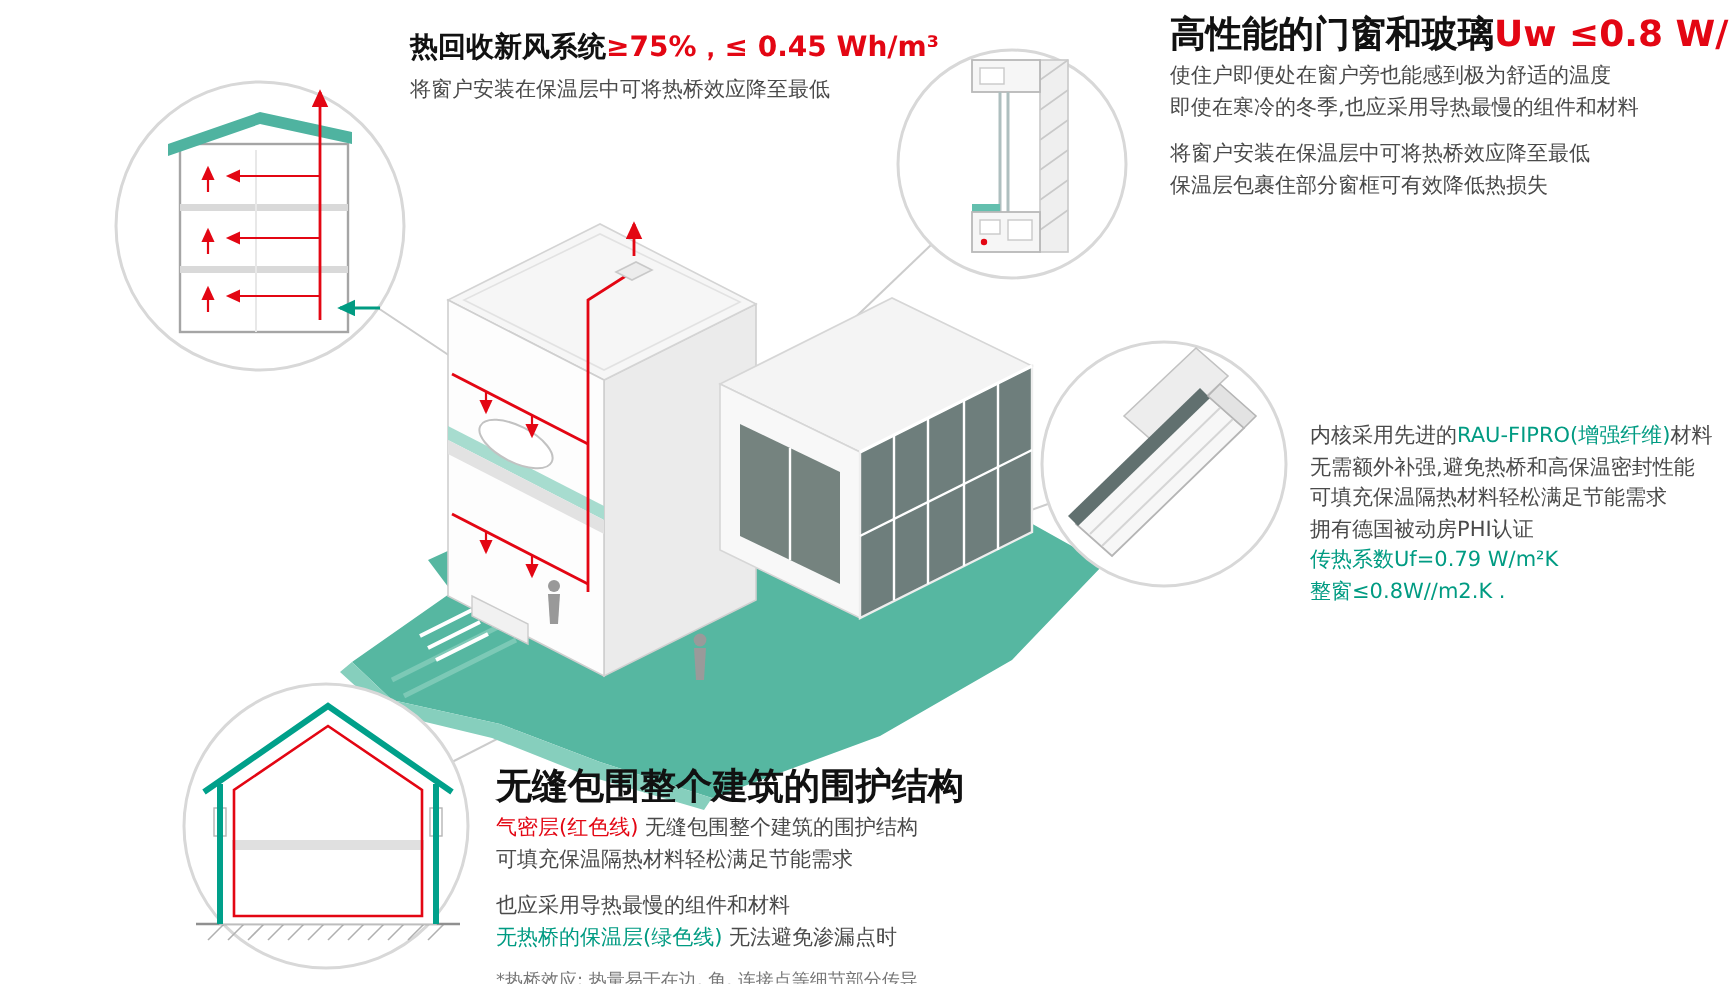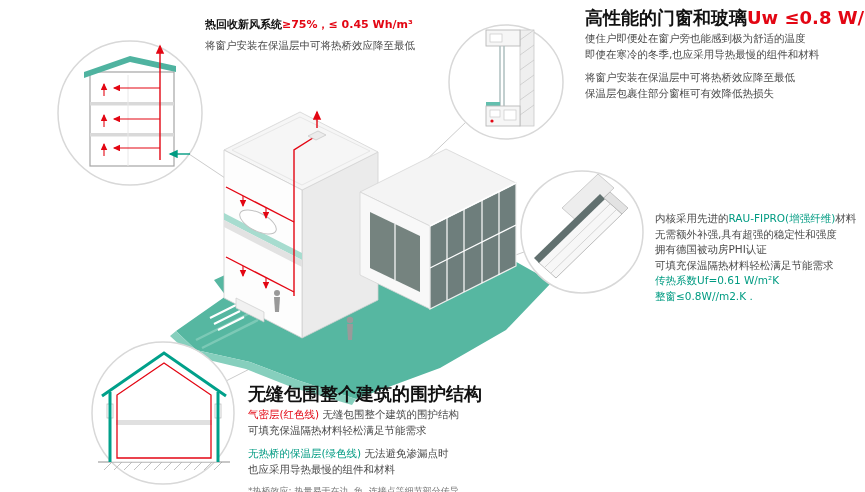--- a/index.html
+++ b/index.html
@@ -1,21 +1,21 @@
 <!DOCTYPE html>
 <html><head>
 <meta charset="utf-8">
 <style>
   *{margin:0;padding:0;box-sizing:border-box}
   html,body{background:#ffffff}
   body{font-family:"DejaVu Sans","Liberation Sans",sans-serif;color:#444}
   .canvas{position:relative;width:865px;height:492px;background:#fff;overflow:hidden}
   .layer{position:absolute;left:0;top:0}
   .txt{position:absolute;font-size:10.5px;line-height:15.5px;color:#4a4a4a}
-  .title{font-size:11px;font-weight:bold;color:#111;line-height:17px;white-space:nowrap}
+  .title{font-size:14px;font-weight:bold;color:#111;line-height:17px;white-space:nowrap}
   .title-sm{font-size:18px;font-weight:bold;color:#111;line-height:16px;white-space:nowrap}
   .red{color:#e30613}
   .teal{color:#009b82}
   .b{font-weight:normal}
   .gap{height:8px}
   .line{white-space:nowrap}
   .foot{font-size:9px;color:#777;margin-top:7px;white-space:nowrap}
   .mt{margin-top:5px}
 </style>
 </head>
@@ -200,32 +200,32 @@
       <div class="line">使住户即便处在窗户旁也能感到极为舒适的温度</div>
       <div class="line">即使在寒冷的冬季,也应采用导热最慢的组件和材料</div>
       <div class="gap"></div>
       <div class="line">将窗户安装在保温层中可将热桥效应降至最低</div>
       <div class="line">保温层包裹住部分窗框可有效降低热损失</div>
     </div>
   </div>
 
   <div class="txt" style="left:655px;top:211px;width:208px">
     <div class="line"><span>内核采用先进的</span><span class="teal b">RAU-FIPRO(增强纤维)</span><span>材料</span></div>
-    <div class="line">无需额外补强,具有超强的稳定性和强度</div>
+    <div class="line">无需额外补强,避免热桥和高保温密封性能</div>
+    <div class="line">可填充保温隔热材料轻松满足节能需求</div>
     <div class="line">拥有德国被动房PHI认证</div>
-    <div class="line">可填充保温隔热材料轻松满足节能需求</div>
-    <div class="line teal b">传热系数Uf=0.61 W/m²K</div>
+    <div class="line teal b">传热系数Uf=0.79 W/m²K</div>
     <div class="line teal b">整窗≤0.8W//m2.K .</div>
   </div>
 
   <div class="txt" style="left:248px;top:386px;width:320px">
     <div class="title-sm">无缝包围整个建筑的围护结构</div>
     <div class="mt">
       <div class="line"><span class="red b">气密层(红色线)</span><span> 无缝包围整个建筑的围护结构</span></div>
       <div class="line">可填充保温隔热材料轻松满足节能需求</div>
       <div class="gap"></div>
+      <div class="line">也应采用导热最慢的组件和材料</div>
       <div class="line"><span class="teal b">无热桥的保温层(绿色线)</span><span> 无法避免渗漏点时</span></div>
-      <div class="line">也应采用导热最慢的组件和材料</div>
       <div class="foot">*热桥效应: 热量易于在边, 角, 连接点等细节部分传导</div>
     </div>
   </div>
 
 </div>
 
 </body></html>

